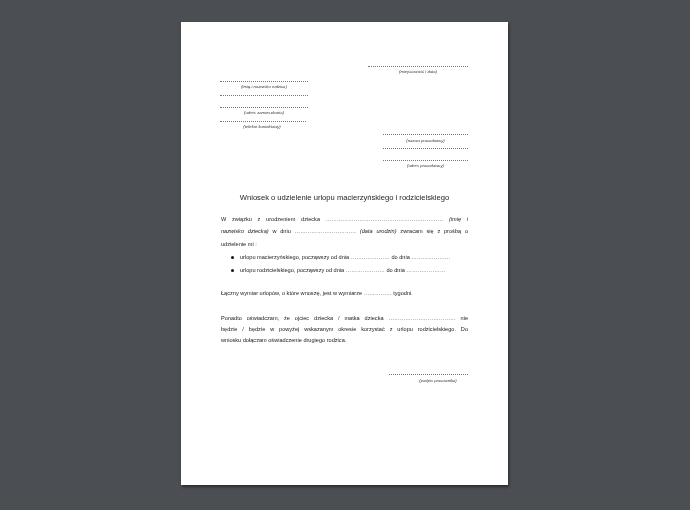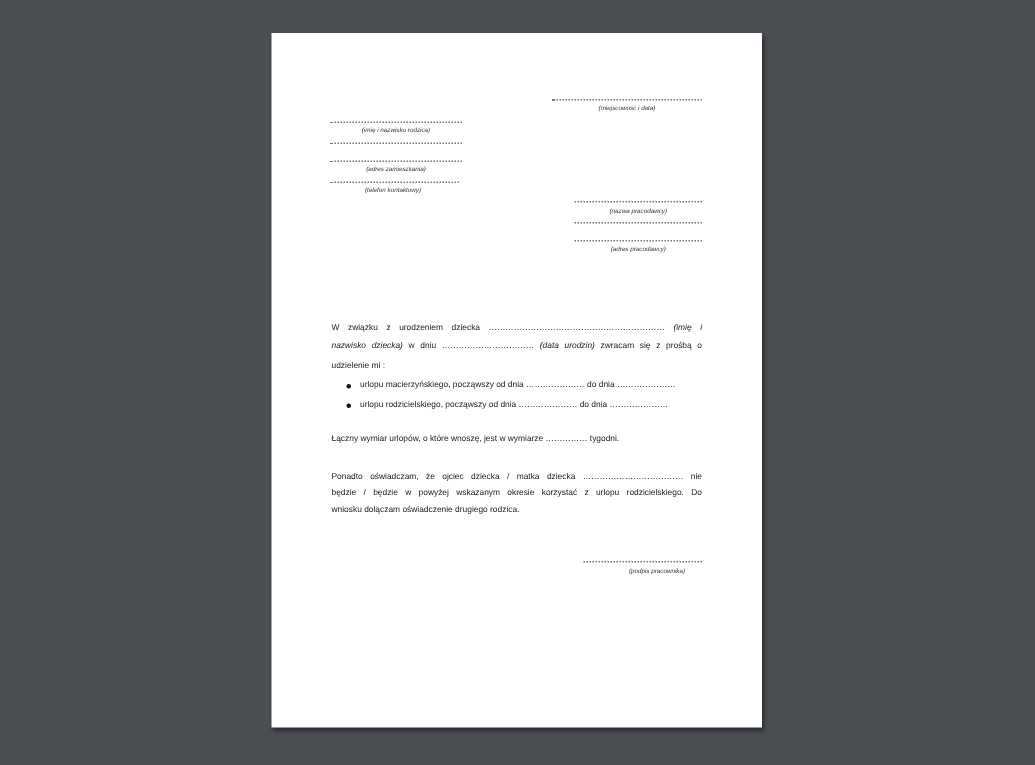--- a/index.html
+++ b/index.html
@@ -78,20 +78,21 @@
   <div class="dots" style="left:39px; top:99px; width:86px;"></div>
   <div class="cap" style="left:37px; top:102px; width:88px;">(telefon kontaktowy)</div>
 
   <div class="dots" style="left:202px; top:112px; width:85px;"></div>
   <div class="cap" style="left:202px; top:116px; width:85px;">(nazwa pracodawcy)</div>
 
   <div class="dots" style="left:202px; top:126px; width:85px;"></div>
   <div class="dots" style="left:202px; top:138px; width:85px;"></div>
   <div class="cap" style="left:202px; top:141px; width:85px;">(adres pracodawcy)</div>
 
+  <div class="title">Wniosek o udzielenie urlopu macierzyńskiego i rodzicielskiego</div>
 
   <div class="body-line justify" style="top:194px;">
     <span>W związku z urodzeniem dziecka ……………………………………………………… </span><span class="it">(imię i</span>
   </div>
   <div class="body-line justify" style="top:206px;">
     <span class="it">nazwisko dziecka)</span><span> w dniu …………………………… </span><span class="it">(data urodzin)</span><span>  zwracam się z prośbą o</span>
   </div>
   <div class="body-line" style="top:219px;">udzielenie mi :</div>
 
   <div class="bullet" style="left:50px; top:234px;"></div>

